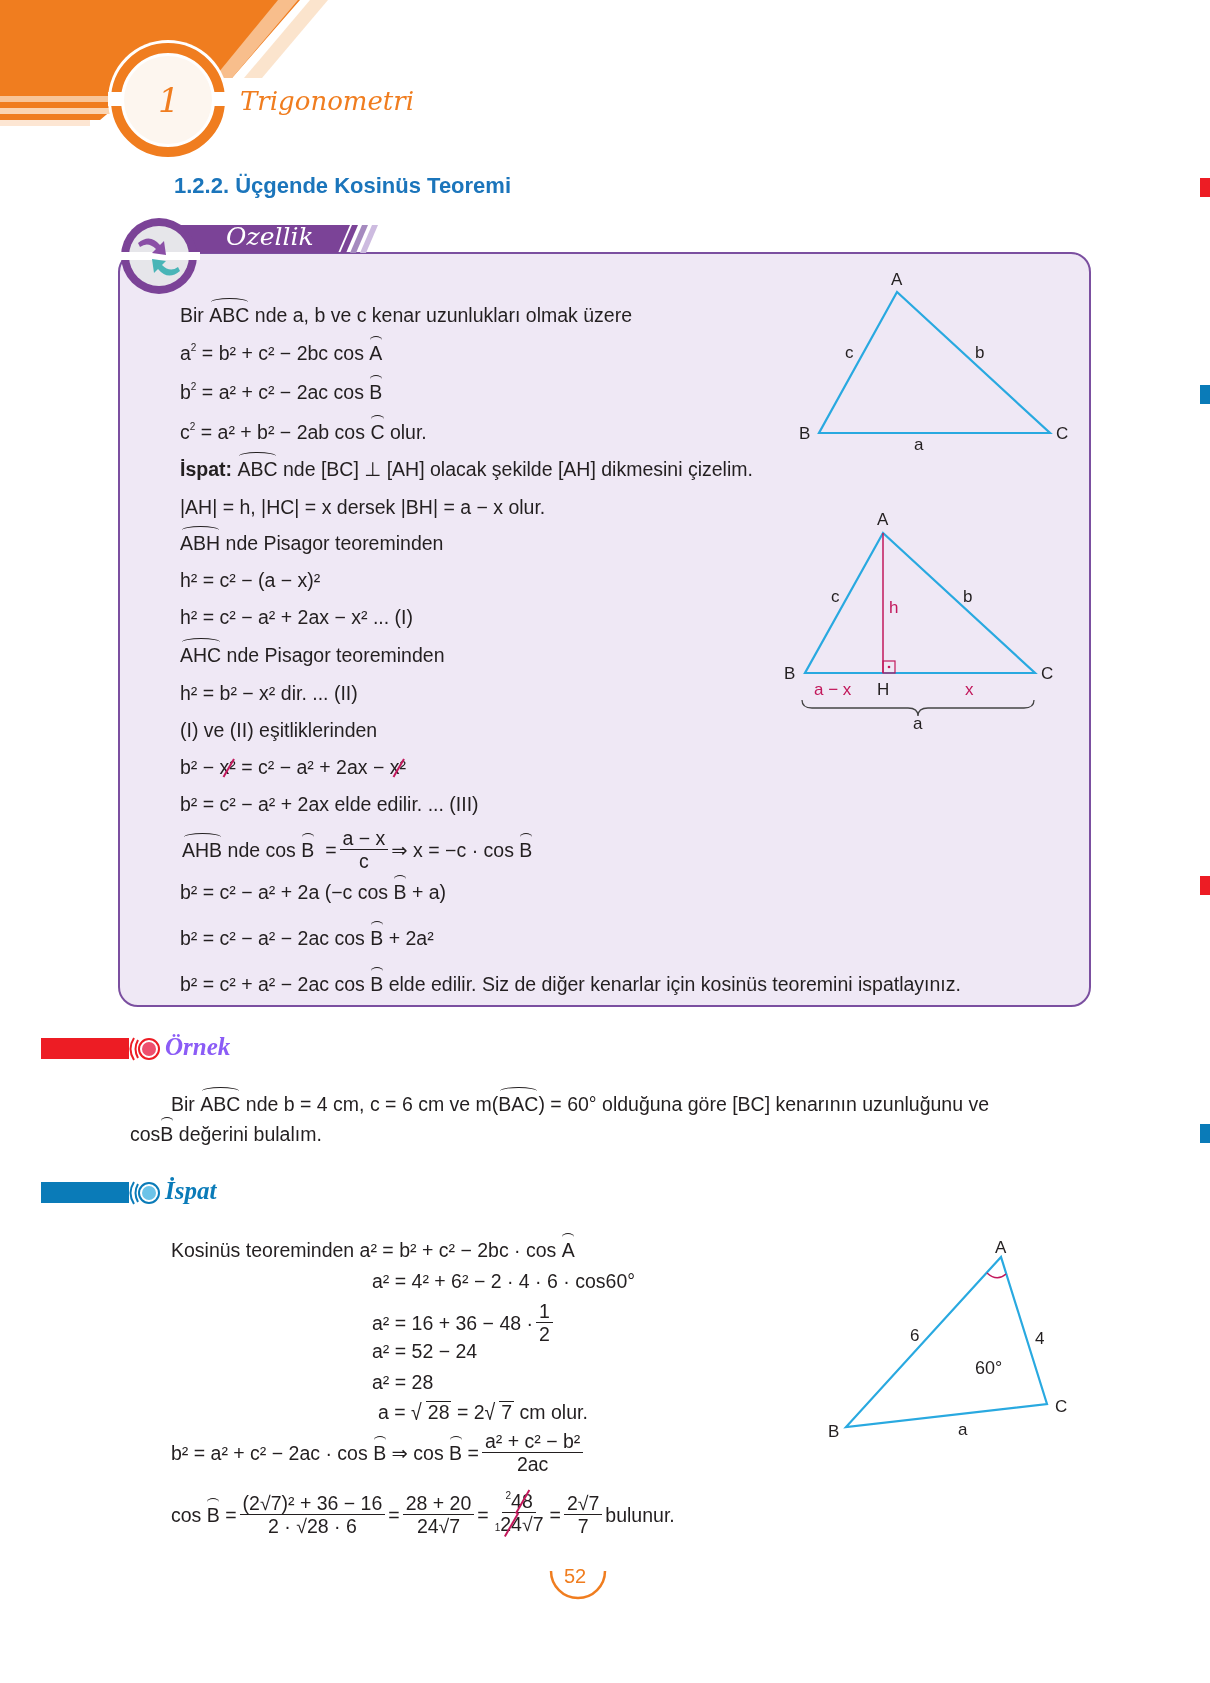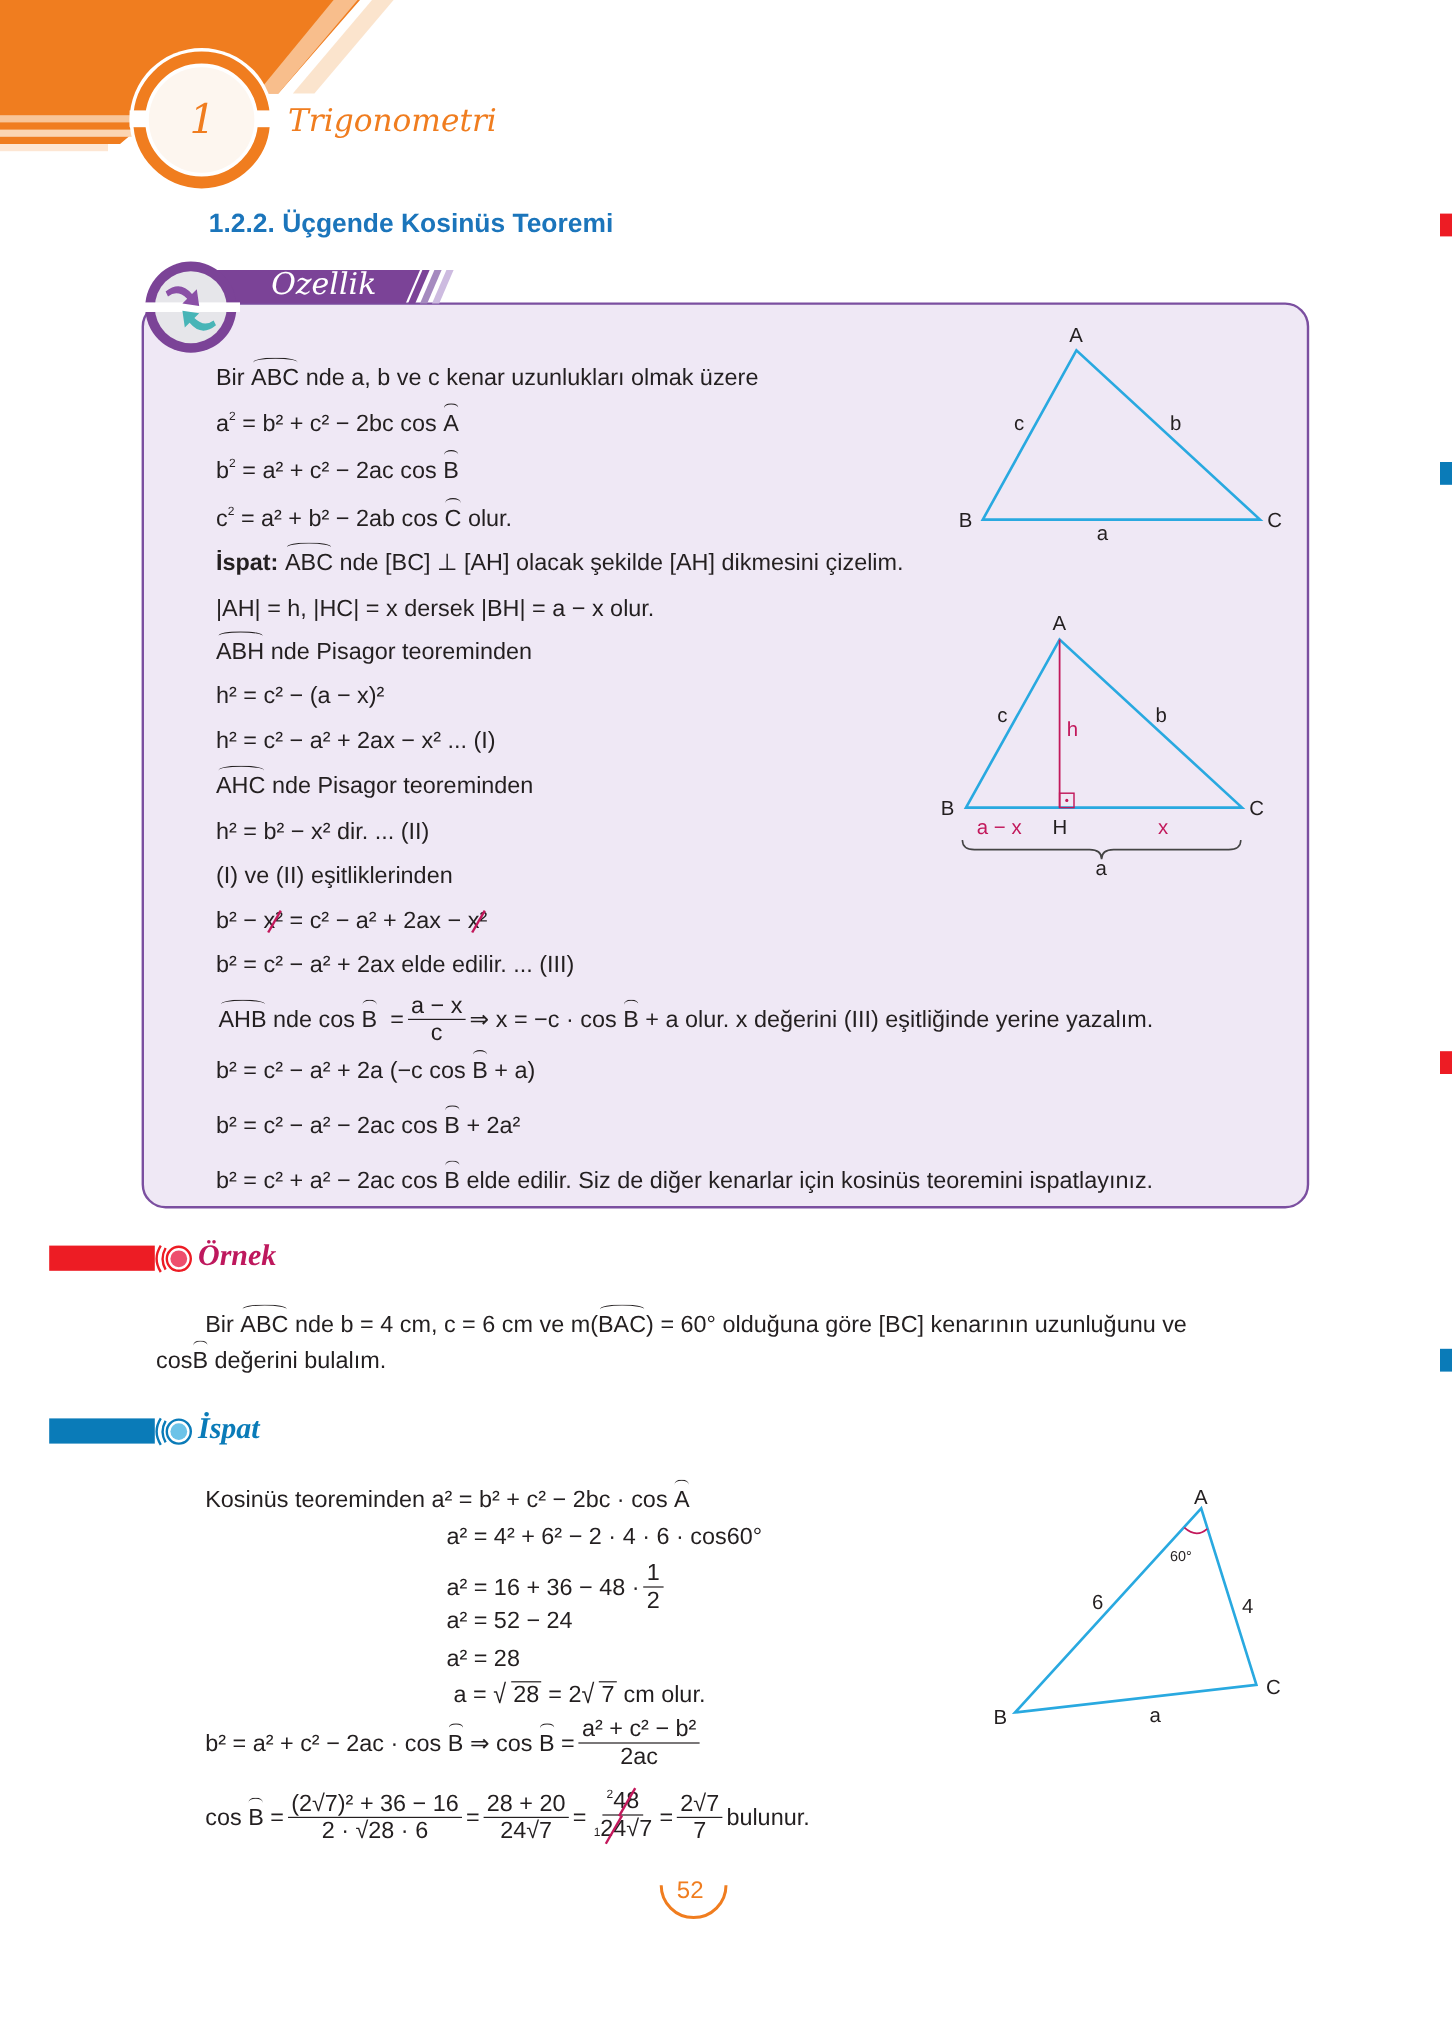--- a/index.html
+++ b/index.html
@@ -93,21 +93,21 @@
 <div class="abs txt" style="left:180px;top:755px;">
   <span>b² − </span><span class="strike">x²</span><span> = c² − a² + 2ax − </span><span class="strike">x²</span>
 </div>
 <div class="abs txt" style="left:180px;top:792px;">b² = c² − a² + 2ax elde edilir. ... (III)</div>
 <div class="abs txt" style="left:182px;top:827px;display:flex;align-items:center;">
   <span class="hat">AHB</span>&nbsp;<span>nde cos</span>&nbsp;<span class="hat">B</span>&nbsp;&nbsp;<span>=</span>
   <span class="frac">
       <span class="num">a − x</span>
       <span class="den">c</span>
     </span>
-  <span>⇒ x = −c · cos</span>&nbsp;<span class="hat">B</span>&nbsp;<span>+ a olur. x değerini (III) eşitliğinde yerine yazalım.</span>
+  <span>⇒ x = −c · cos</span>&nbsp;<span class="hat">B</span>&nbsp;
 </div>
 <div class="abs txt" style="left:180px;top:880px;">
   <span>b² = c² − a² + 2a (−c cos</span>&nbsp;<span class="hat">B</span>&nbsp;<span>+ a)</span>
 </div>
 <div class="abs txt" style="left:180px;top:926px;">
   <span>b² = c² − a² − 2ac   cos</span>&nbsp;<span class="hat">B</span>&nbsp;<span>+ 2a²</span>
 </div>
 <div class="abs txt" style="left:180px;top:972px;">
   <span>b² = c² + a² − 2ac   cos</span>&nbsp;<span class="hat">B</span>&nbsp;<span>elde edilir. Siz de diğer kenarlar için kosinüs teoremini ispatlayınız.</span>
 </div>
@@ -146,21 +146,21 @@
 <div class="abs txt" style="left:965px;top:678px;font-size:17px;color:#c2185b;">x</div>
 <div class="abs txt" style="left:913px;top:712px;font-size:17px;">a</div>
 
 <div class="abs" style="left:41px;top:1038px;width:88px;height:21px;background:#ed1c24;"></div>
 <svg class="abs" style="left:126px;top:1034px;" width="36" height="30">
   <path d="M8 4 Q1 15 8 26" fill="none" stroke="#ed1c24" stroke-width="2"></path>
   <path d="M12 6 Q7 15 12 24" fill="none" stroke="#ed1c24" stroke-width="2"></path>
   <circle cx="23" cy="15" r="10" fill="#ffffff" stroke="#ed1c24" stroke-width="2"></circle>
   <circle cx="23" cy="15" r="7" fill="#ee4f6d"></circle>
 </svg>
-<div class="abs" style="left:165px;top:1033px;font-size:25px;font-style:italic;font-weight:bold;color:#be185d;font-family:'Liberation Serif',serif;">Örnek</div>
+<div class="abs" style="left:165px;top:1033px;font-size:25px;font-style:italic;font-weight:bold;color:#8b5cf6;font-family:'Liberation Serif',serif;">Örnek</div>
 <div class="abs txt" style="left:171px;top:1092px;">
   <span>Bir</span>&nbsp;<span class="hat">ABC</span>&nbsp;<span>nde b = 4 cm, c = 6 cm ve m(</span><span class="hat">BAC</span><span>) = 60° olduğuna göre [BC] kenarının uzunluğunu ve</span>
 </div>
 <div class="abs txt" style="left:130px;top:1122px;">
   <span>cos</span><span class="hat">B</span>&nbsp;<span>değerini bulalım.</span>
 </div>
 
 <div class="abs" style="left:41px;top:1182px;width:88px;height:21px;background:#0a7bb8;"></div>
 <svg class="abs" style="left:126px;top:1178px;" width="36" height="30">
   <path d="M8 4 Q1 15 8 26" fill="none" stroke="#0a7bb8" stroke-width="2"></path>
@@ -216,21 +216,21 @@
     </span>
   <span>bulunur.</span>
 </div>
 
 <div class="abs txt" style="left:995px;top:1236px;font-size:17px;">A</div>
 <div class="abs txt" style="left:828px;top:1420px;font-size:17px;">B</div>
 <div class="abs txt" style="left:1055px;top:1395px;font-size:17px;">C</div>
 <div class="abs txt" style="left:910px;top:1324px;font-size:17px;">6</div>
 <div class="abs txt" style="left:1035px;top:1327px;font-size:17px;">4</div>
 <div class="abs txt" style="left:958px;top:1418px;font-size:17px;">a</div>
-<div class="abs txt" style="left:975px;top:1285px;font-size:12px;">60°</div>
+<div class="abs txt" style="left:975px;top:1356px;font-size:18px;">60°</div>
 
 <svg class="abs" style="left:500px;top:1560px;" width="160" height="40">
   <defs>
     <linearGradient id="lg" x1="0" x2="1">
       <stop offset="0" stop-color="#f07d1f" stop-opacity="0"></stop>
       <stop offset="0.35" stop-color="#f07d1f"></stop>
       <stop offset="0.65" stop-color="#f07d1f"></stop>
       <stop offset="1" stop-color="#f07d1f" stop-opacity="0"></stop>
     </linearGradient>
   </defs>

